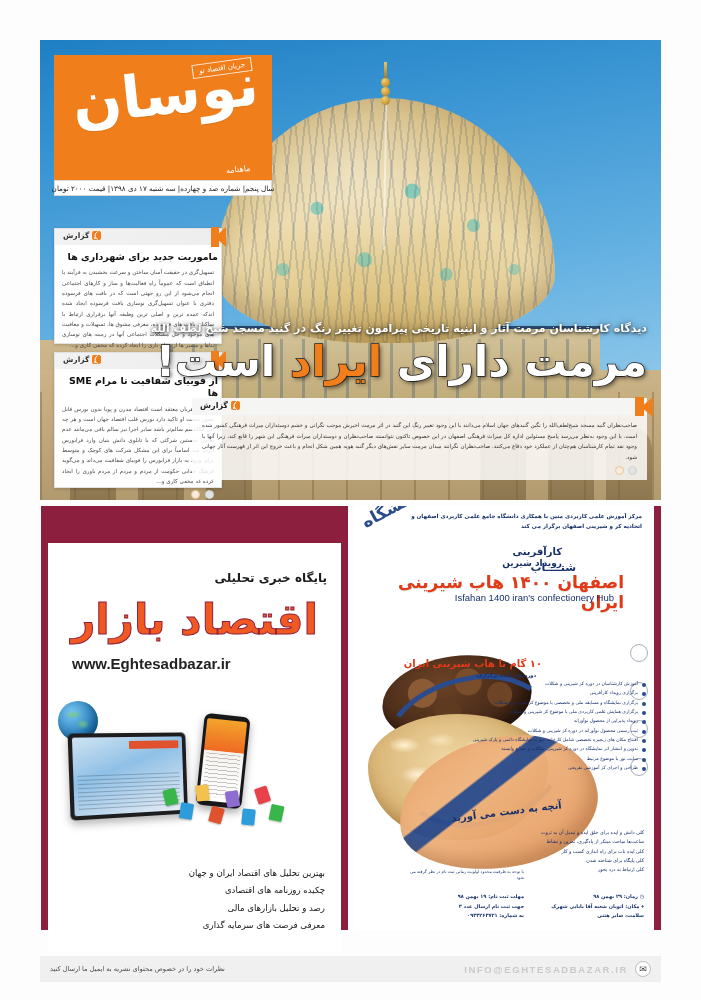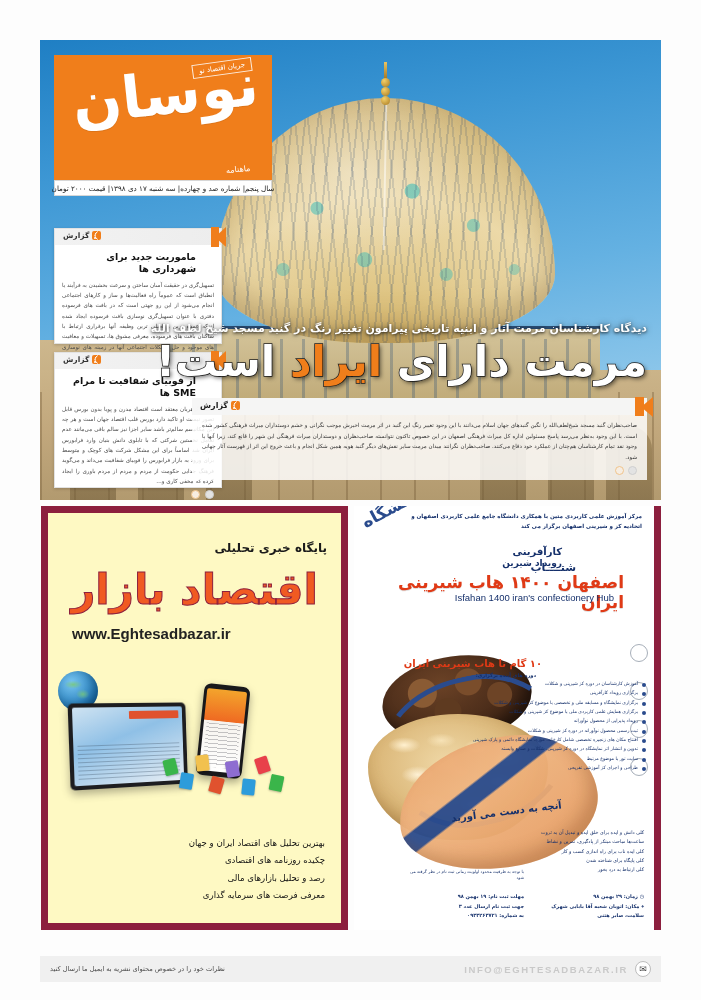--- a/index.html
+++ b/index.html
@@ -190,21 +190,21 @@
     content:""; position:absolute; left:1.5px; bottom:1.5px;
     width:2px; height:2px; border-radius:50%; background:#fff;
   }
   .rss-icon::after {
     content:""; position:absolute; left:1.5px; bottom:1.5px;
     width:5px; height:5px; border: 1.2px solid #fff; border-color:#fff transparent transparent #fff;
     border-radius: 5px 0 0 0; transform: rotate(-45deg);
   }
   .card-headline {
     font-size: 9.5px; font-weight: 700; color:#111;
-    padding: 6px 25px 4px 7px; text-align: right; line-height: 1.3;
+    padding: 6px 3px 4px 7px; text-align: right; line-height: 1.3;
   }
   .card-body {
     font-size: 5.6px; color:#4a4a4a; line-height: 1.85;
     padding: 0 7px; text-align: justify;
   }
   .card-foot {
     display:flex; gap: 5px; padding: 4px 7px 0 7px;
     justify-content: flex-start;
   }
   .foot-ic {
@@ -272,21 +272,21 @@
 
   
   .ad-left {
     position:relative;
     width: 307px; height: 424px;
     background: #8c1f3e;
     padding: 7px;
   }
   .ad-left-inner {
     position:relative; width:100%; height:100%;
-    background:#fef9c3; overflow:hidden;
+    background:#ffffff; overflow:hidden;margin-top:30px;
   }
   .eb-sub {
     position:absolute; right: 14px; top: 28px;
     font-size: 12px; font-weight:700; color:#1b1b1b; direction: rtl;
   }
   .eb-logo {
     position:absolute; right: 12px; top: 52px; left: 12px;
     text-align: center;
     font-size: 42px; font-weight: 900;
     color: #f05a22;

